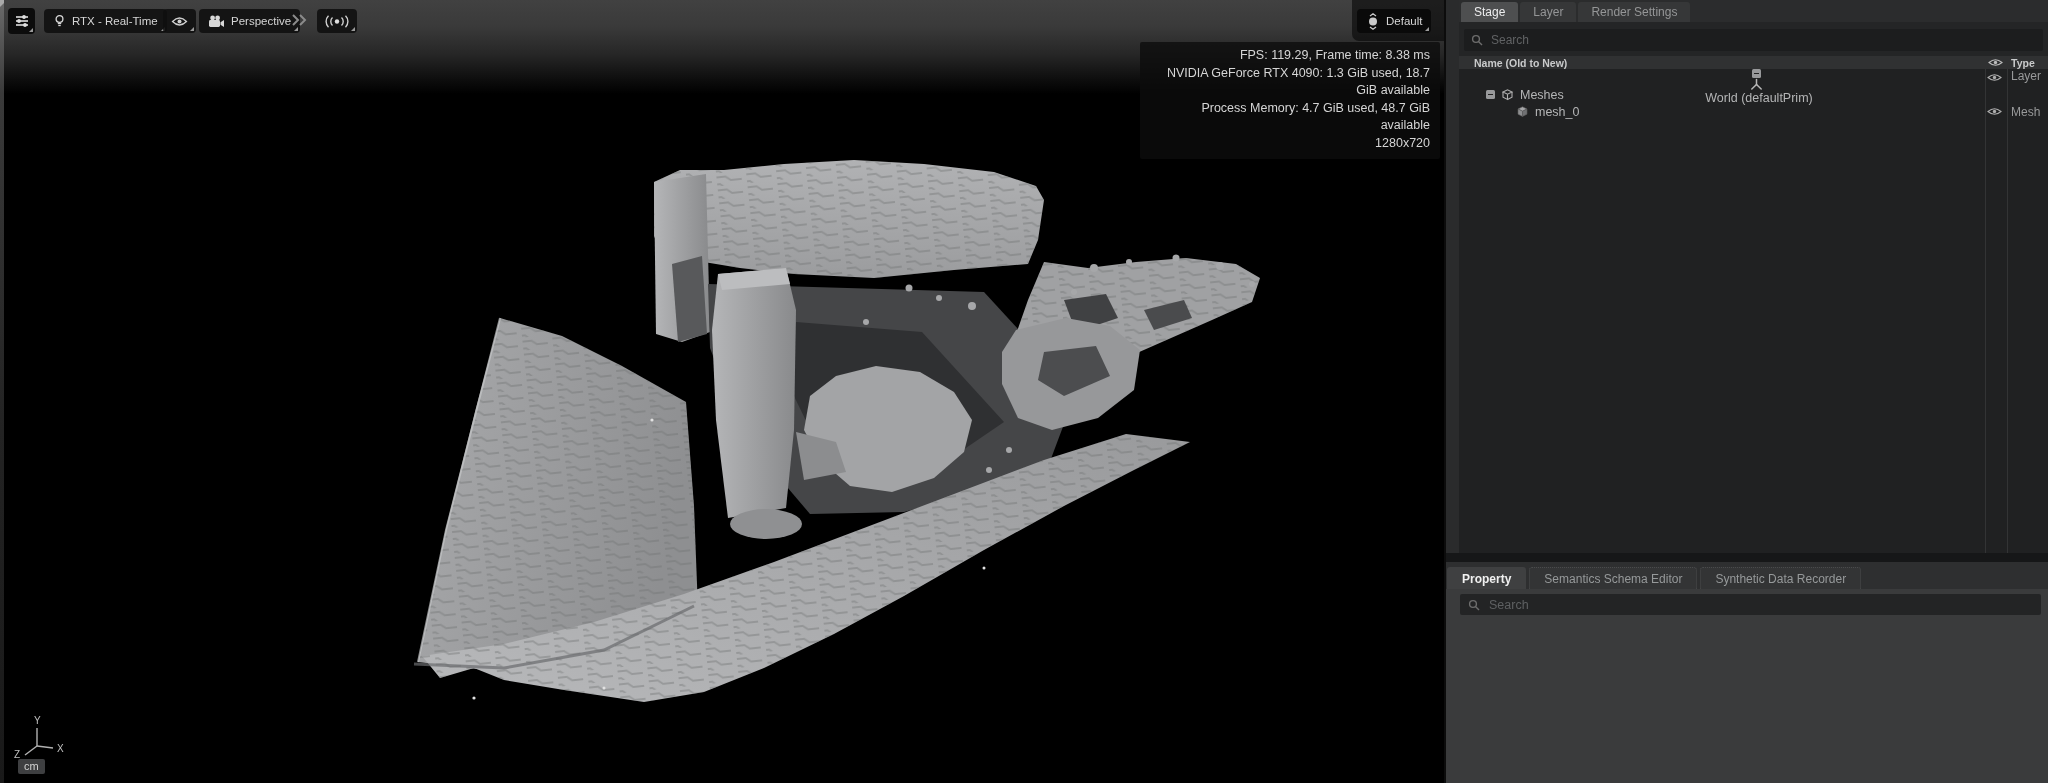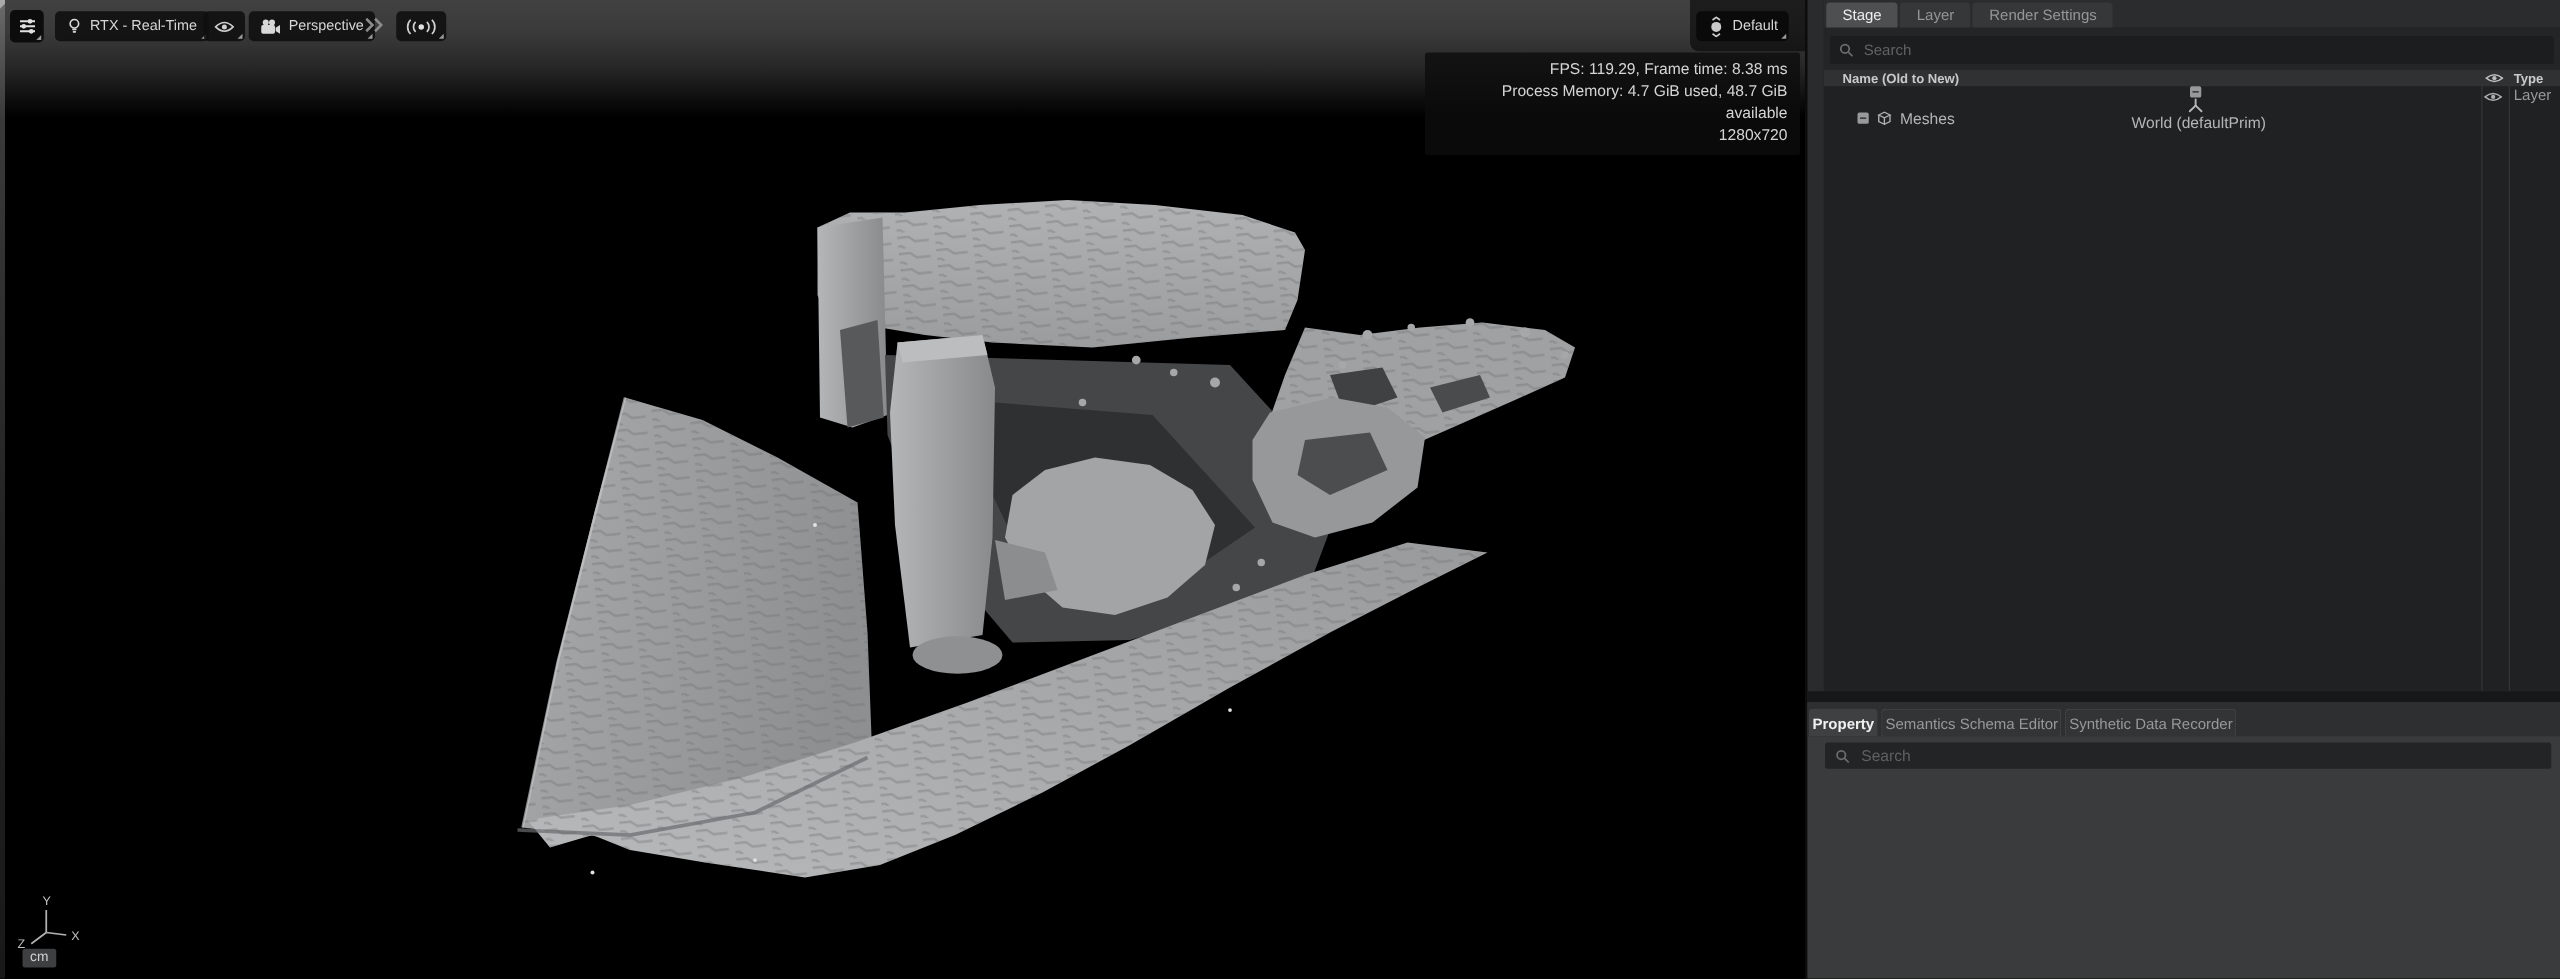--- a/index.html
+++ b/index.html
@@ -74,21 +74,21 @@
   .expander{width:9px;height:9px;background:#98999b;border-radius:1.5px;position:relative;
     margin-right:6px;flex:none;}
   .expander::after{content:"";position:absolute;left:2px;right:2px;top:4px;height:1px;background:#222;}
   .prim-icon{margin-right:6px;flex:none;display:flex;}
   .row-eye{position:absolute;left:528px;top:4px;}
   .row-type{position:absolute;left:552px;color:#98999a;font-size:12px;}
 
   .h-splitter{position:absolute;left:0;right:0;top:553px;height:9px;background:#161718;}
   .property-section{position:absolute;left:0;right:0;top:562px;bottom:0;background:#3a3b3c;}
   .p-tabbar{height:27px;display:flex;align-items:flex-end;gap:3px;padding-left:1px;background:#2e2f30;}
-  .p-tab{height:21px;padding:0 2px;display:flex;align-items:center;border-radius:3px 3px 0 0;
+  .p-tab{height:21px;padding:0 14px;display:flex;align-items:center;border-radius:3px 3px 0 0;
     background:#333435;color:#96999a;font-size:12px;border:1px dotted #4a4b4c;border-bottom:none;cursor:default;}
   .p-tab.active{background:#3f4041;color:#f0f0f0;border-color:transparent;font-weight:bold;}
   .p-search-row{padding:5px 7px 0 14px;}
   .p-search{height:21px;background:#232425;border-radius:2px;display:flex;align-items:center;
     padding:0 8px;gap:7px;}
   .p-search input{flex:1;background:transparent;border:0;outline:0;color:#c9c9c9;font-size:12.5px;
     font-family:"Liberation Sans",sans-serif;}
   .p-search input::placeholder{color:#5e6062;}
 </style>
 </head>
@@ -241,20 +241,21 @@
       <svg width="14" height="17" viewBox="0 0 14 17">
         <path d="M4,3 L7,0.8 L10,3" fill="none" stroke="#c9c9c9" stroke-width="1.3"></path>
         <circle cx="7" cy="8.5" r="4" fill="#c9c9c9"></circle>
         <path d="M4,14 L7,16.2 L10,14" fill="none" stroke="#c9c9c9" stroke-width="1.3"></path>
       </svg>
       <span>Default</span>
     </div>
 
     <div class="stats">
       <div>FPS: 119.29, Frame time: 8.38 ms</div>
+      <div>NVIDIA GeForce RTX 4090: 1.3 GiB used, 18.7 GiB available</div>
       <div>Process Memory: 4.7 GiB used, 48.7 GiB available</div>
       <div>1280x720</div>
     </div>
 
     <svg class="axis-gizmo" width="58" height="46" viewBox="0 0 58 46">
       <g stroke="#b2b2b2" stroke-width="1.4">
         <line x1="25" y1="32" x2="25" y2="14"></line>
         <line x1="25" y1="32" x2="41" y2="34"></line>
         <line x1="25" y1="32" x2="13" y2="41"></line>
       </g>
@@ -326,20 +327,35 @@
                 <polygon points="2,4 6.5,1.8 11,4 6.5,6.2"></polygon>
                 <polyline points="2,4 2,9.2 6.5,11.4 6.5,6.2"></polyline>
                 <polyline points="11,4 11,9.2 6.5,11.4"></polyline>
               </g>
             </svg>
           </span>
           <span>Meshes</span>
           <span class="row-type"></span>
         </div>
 
+        <div class="trow indent2">
+          <span class="prim-icon">
+            <svg width="13" height="13" viewBox="0 0 13 13">
+              <polygon points="2,4 6.5,1.8 11,4 6.5,6.2" fill="#a5a6a8" stroke="#5a5a5a" stroke-width=".6"></polygon>
+              <polygon points="2,4 6.5,6.2 6.5,11.4 2,9.2" fill="#8e8f91" stroke="#5a5a5a" stroke-width=".6"></polygon>
+              <polygon points="11,4 11,9.2 6.5,11.4 6.5,6.2" fill="#707173" stroke="#5a5a5a" stroke-width=".6"></polygon>
+            </svg>
+          </span>
+          <span>mesh_0</span>
+          <svg class="row-eye" width="15" height="9" viewBox="0 0 15 9">
+            <path d="M1,4.5 Q7.5,-1 14,4.5 Q7.5,10 1,4.5 Z" fill="none" stroke="#aeaeae" stroke-width="1.1"></path>
+            <circle cx="7.5" cy="4.5" r="1.7" fill="#aeaeae"></circle>
+          </svg>
+          <span class="row-type">Mesh</span>
+        </div>
       </div>
     </div>
 
     <div class="h-splitter"></div>
 
     <div class="property-section dots">
       <div class="p-tabbar dots">
         <div class="p-tab active">Property</div>
         <div class="p-tab">Semantics Schema Editor</div>
         <div class="p-tab">Synthetic Data Recorder</div>

